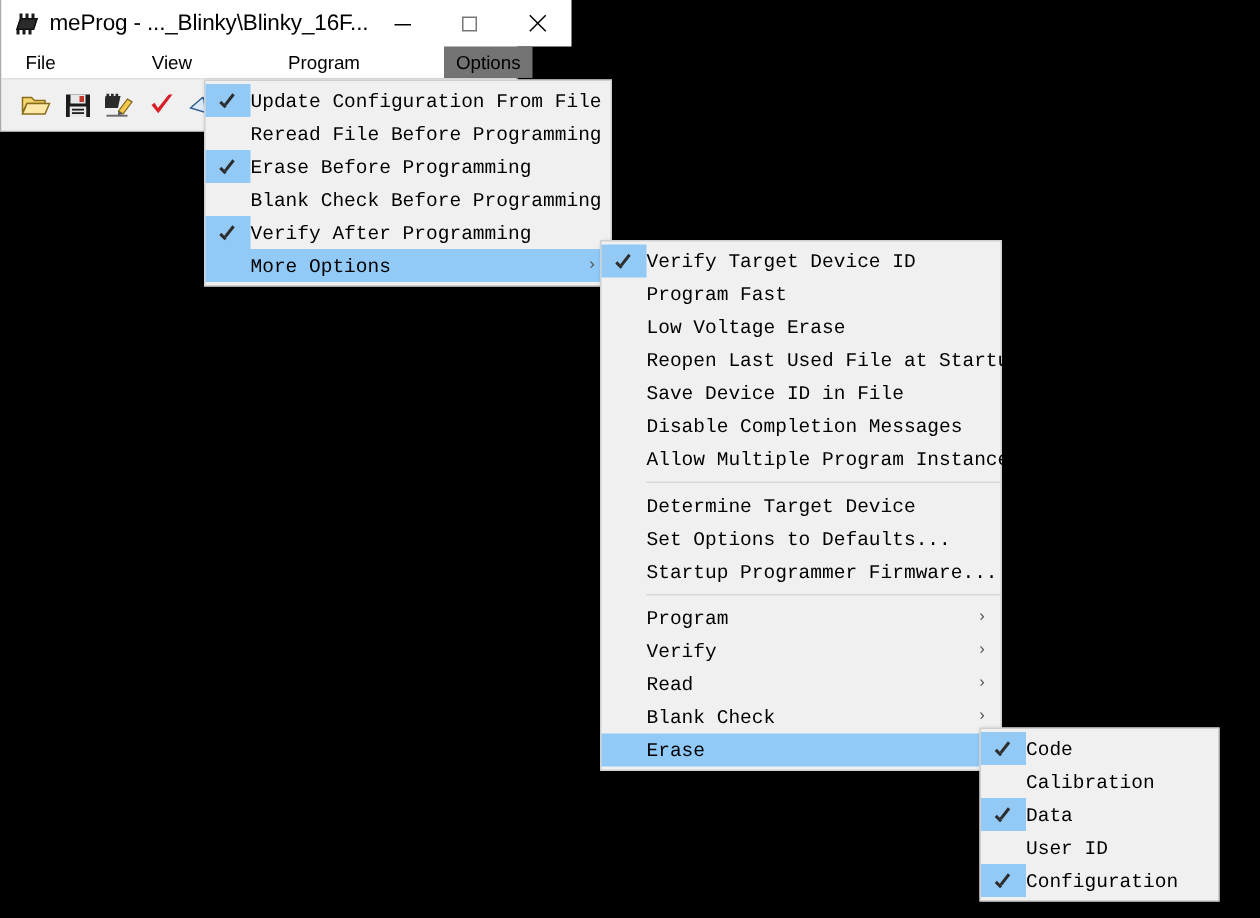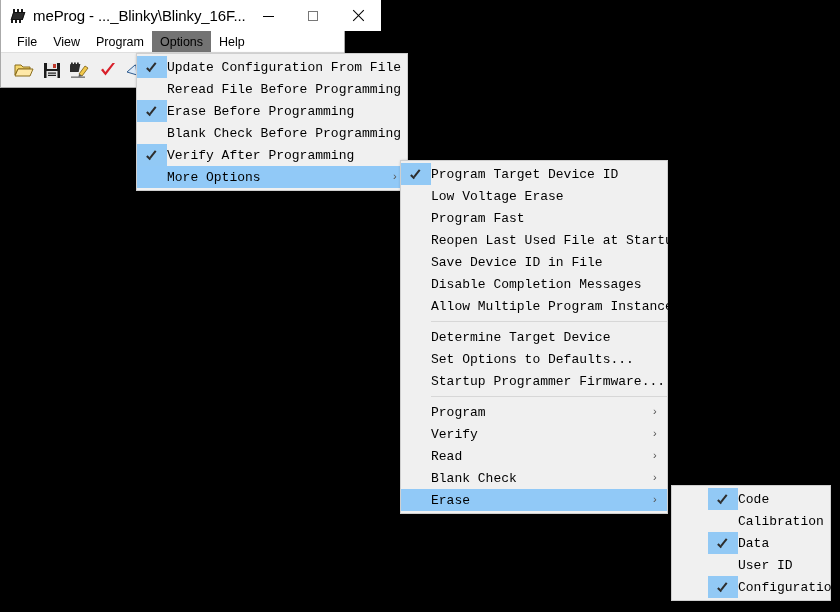--- a/index.html
+++ b/index.html
@@ -70,20 +70,21 @@
     width: 15px; height: 1px; background: #000;
   }
   .win-btn .glyph-close::before { transform: rotate(45deg); }
   .win-btn .glyph-close::after  { transform: rotate(-45deg); }
 
   
   .menubar {
     height: 21px; background: #ffffff;
     display: flex; align-items: stretch; padding-left: 8px;
     flex: 0 0 21px;
+    gap: 48px;
   }
   .menubar-item {
     padding: 0 8px; display: flex; align-items: center;
     font-size: 12.5px; color: #000000; white-space: nowrap;
   }
   .menubar-item.active { background: #737373; }
 
   
   .toolbar {
     flex: 1 1 auto; background: #f0f0f0;
@@ -137,21 +138,21 @@
     display: flex; align-items: center;
     font-size: 11px; color: #555555;
   }
   .menu-sep {
     height: 1px; background: #d7d7d7;
     margin: 4px 0 4px 30px;
   }
 
   #menu-options  { left: 136px; top: 53px;  width: 272px; }
   #menu-more     { left: 400px; top: 160px; width: 268px; }
-  #menu-erase    { left: 671px; top: 485px; width: 160px; padding-left: 36px; }
+  #menu-erase    { left: 653px; top: 485px; width: 160px; }
 </style>
 </head>
 <body>
 
 <div id="root">
 
   <div class="window">
 
     <div class="titlebar">
       <span class="app-icon">
@@ -289,32 +290,32 @@
       <span class="submenu-arrow">›</span>
     </div>
   </div>
 
   <div class="menu" id="menu-more">
 
     <div class="menu-item">
       <span class="check-cell checked">
           <span class="check-mark"></span>
         </span>
-      <span class="menu-label">Program Target Device ID</span>
+      <span class="menu-label">Verify Target Device ID</span>
+    </div>
+    <div class="menu-item">
+      <span class="check-cell"></span>
+      <span class="menu-label">Program Fast</span>
     </div>
     <div class="menu-item">
       <span class="check-cell"></span>
       <span class="menu-label">Low Voltage Erase</span>
     </div>
     <div class="menu-item">
       <span class="check-cell"></span>
-      <span class="menu-label">Program Fast</span>
-    </div>
-    <div class="menu-item">
-      <span class="check-cell"></span>
       <span class="menu-label">Reopen Last Used File at Startup</span>
     </div>
     <div class="menu-item">
       <span class="check-cell"></span>
       <span class="menu-label">Save Device ID in File</span>
     </div>
     <div class="menu-item">
       <span class="check-cell"></span>
       <span class="menu-label">Disable Completion Messages</span>
     </div>

